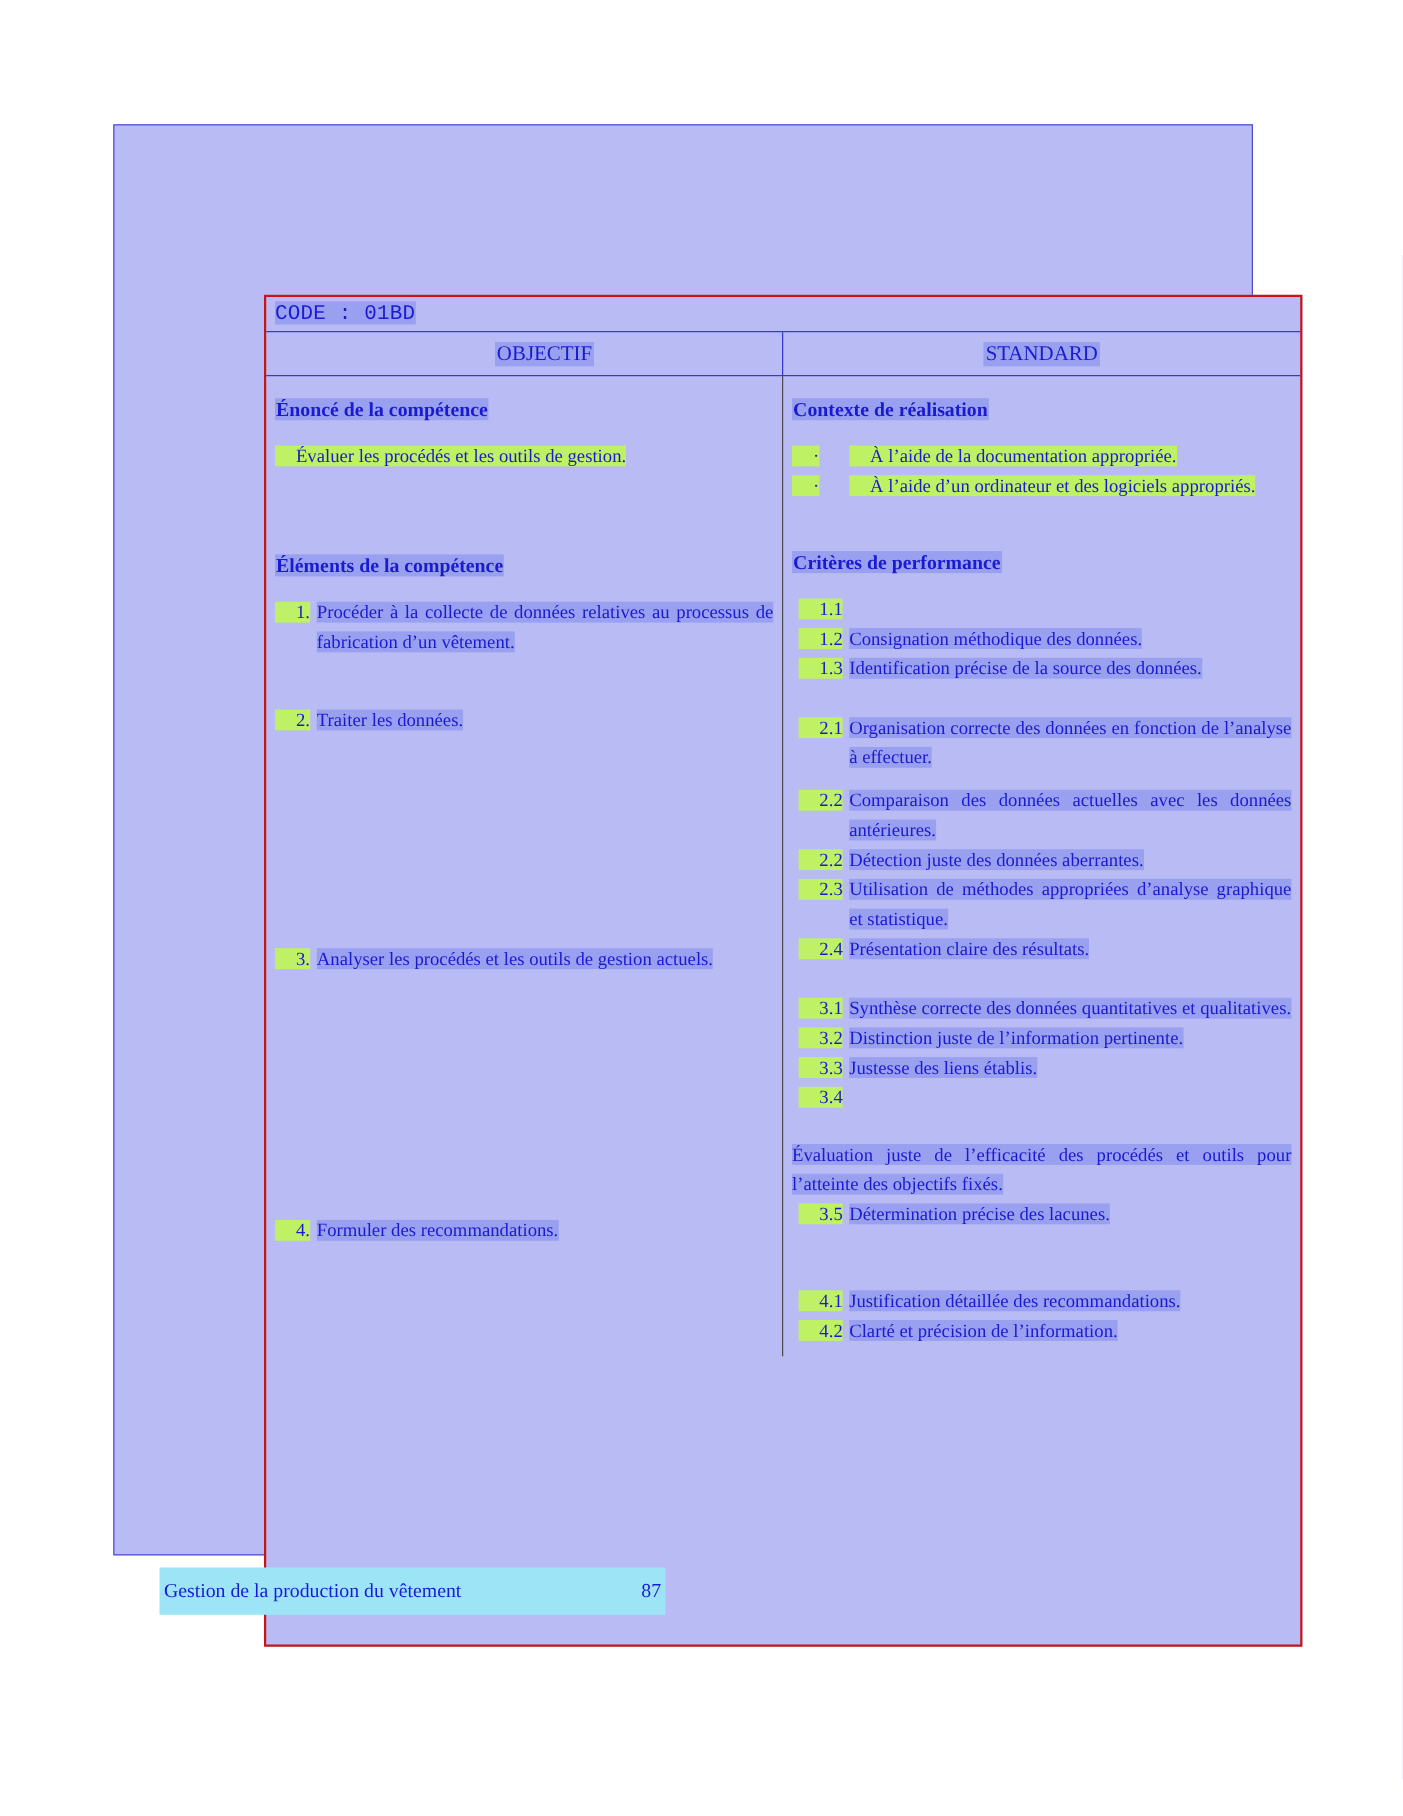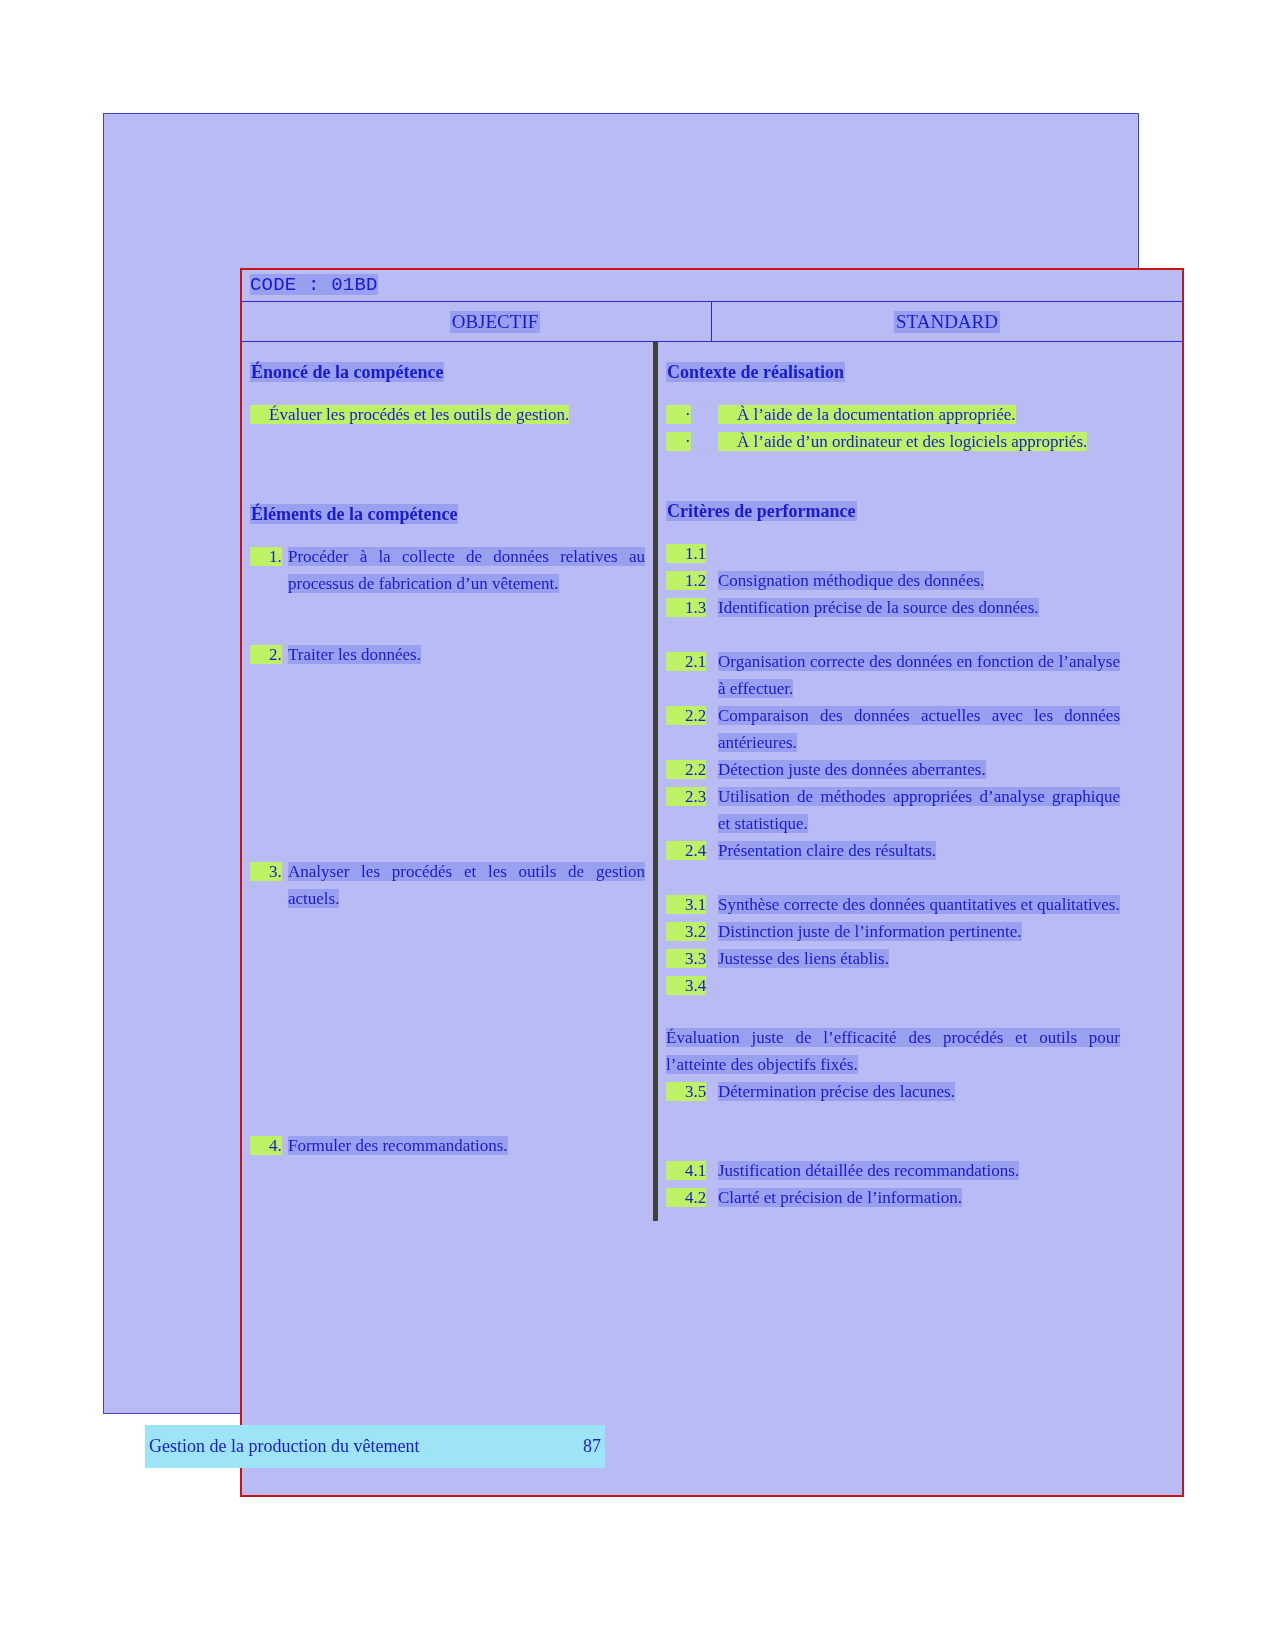--- a/index.html
+++ b/index.html
@@ -79,22 +79,22 @@
   .col-right {
     width: 470px;
   }
 
   .body-row {
     display: flex;
     width: 100%;
     box-sizing: border-box;
   }
   .body-left {
-    width: 416px;
-    border-right: 5px solid #404040;
+    width: 470px;
+    border-right: 1px solid #404040;
     box-sizing: border-box;
     padding: 20px 8px 10px 8px;
   }
   .body-right {
     width: 470px;
     box-sizing: border-box;
     padding: 20px 8px 10px 8px;
   }
 
   .section-title {
@@ -132,20 +132,21 @@
     line-height: 27px;
     margin-bottom: 26px;
   }
   .item-num {
     width: 38px;
     flex: 0 0 38px;
   }
   .item-num-wide {
     width: 52px;
     flex: 0 0 52px;
+    text-align: center;
   }
   .item-text {
     flex: 1;
     text-align: justify;
   }
   .item-text > span { background: #9aa0f0; }
 
   .gap-1 { height: 72px; }
 
   .footer {
@@ -272,21 +273,21 @@
         </div>
         <div class="item" style="margin-bottom:0;">
           <div class="item-num-wide"><span class="hl">1.2</span></div>
           <div class="item-text"><span>Consignation méthodique des données.</span></div>
         </div>
         <div class="item" style="margin-bottom:27px;">
           <div class="item-num-wide"><span class="hl">1.3</span></div>
           <div class="item-text"><span>Identification précise de la source des données.</span></div>
         </div>
 
-        <div class="item" style="margin-bottom:0;">
+        <div class="item" style="margin-bottom:12px;">
           <div class="item-num-wide"><span class="hl">2.1</span></div>
           <div class="item-text"><span>Organisation correcte des données en fonction de l’analyse à effectuer.</span></div>
         </div>
         <div class="item" style="margin-bottom:0;">
           <div class="item-num-wide"><span class="hl">2.2</span></div>
           <div class="item-text"><span>Comparaison des données actuelles avec les données antérieures.</span></div>
         </div>
         <div class="item" style="margin-bottom:0;">
           <div class="item-num-wide"><span class="hl">2.2</span></div>
           <div class="item-text"><span>Détection juste des données aberrantes.</span></div>

